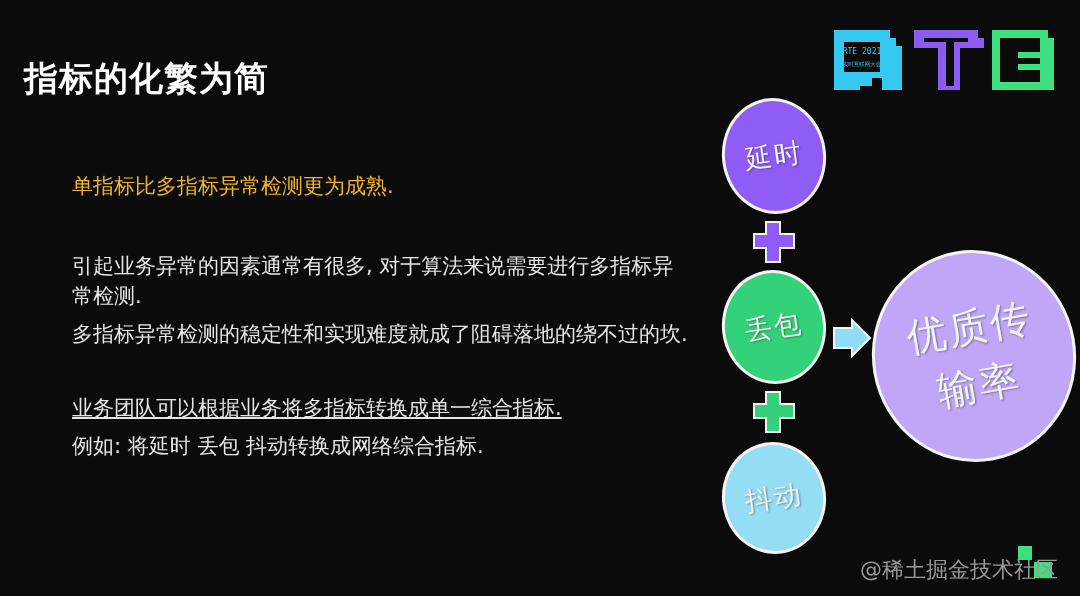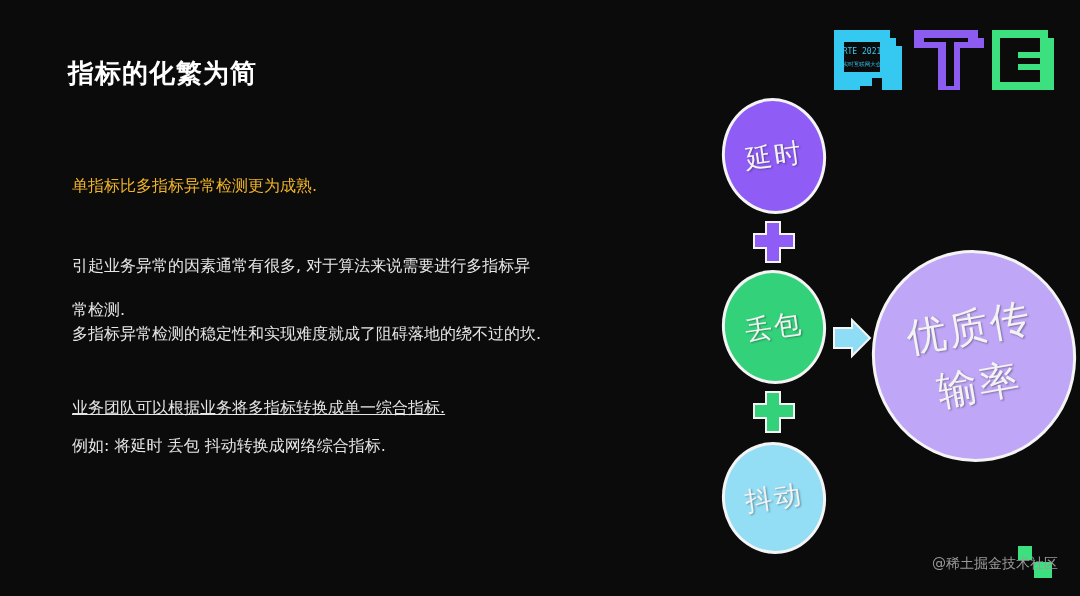--- a/index.html
+++ b/index.html
@@ -1,39 +1,39 @@
 <!DOCTYPE html>
 <html><head>
 <meta charset="utf-8">
 <style>
   html, body { margin:0; padding:0; }
   body { width:1080px; height:596px; background:#0b0b0c; position:relative; overflow:hidden;
          font-family:"DejaVu Sans","Liberation Sans",sans-serif; }
-  .title { position:absolute; left:24px; top:56px; font-size:26px; font-weight:bold; color:#ffffff; letter-spacing:1px;margin-left:44px; }
-  .text { position:absolute; left:72px; font-size:16px; color:#e6e6e6; line-height:40px; white-space:nowrap;text-align:center; }
+  .title { position:absolute; left:24px; top:56px; font-size:34px; font-weight:bold; color:#ffffff; letter-spacing:1px; }
+  .text { position:absolute; left:72px; font-size:21px; color:#e6e6e6; line-height:40px; white-space:nowrap;text-align:center; }
   .highlight { color:#f0b429; }
   .logo { position:absolute; right:24px; top:28px; width:224px; height:64px; }
   .disc { position:absolute; border-radius:50%; display:flex; align-items:center; justify-content:center;
           color:#f3f3f3; border:3px solid #f4f4f4; box-sizing:border-box; text-shadow:1px 1px 2px rgba(0,0,0,0.35); }
   .disc-label { font-size:27px; letter-spacing:2px; }
   .big-label { font-size:40px; line-height:58px; text-align:center; letter-spacing:2px; }
   .plus { position:absolute; }
   .arrow { position:absolute; }
-  .watermark { position:absolute; right:22px; top:555px; font-size:14px; color:#9a9a9a; }
+  .watermark { position:absolute; right:22px; top:555px; font-size:22px; color:#9a9a9a; }
   .wm-sq { position:absolute; background:#3de07e; }
 </style>
 </head>
 <body>
 
 <div class="title">指标的化繁为简</div>
 
 <div class="text highlight" style="top:166px;">单指标比多指标异常检测更为成熟.</div>
 
 <div class="text" style="top:246px;">引起业务异常的因素通常有很多, 对于算法来说需要进行多指标异</div>
-<div class="text" style="top:290px;">常检测.</div>
+<div class="text" style="top:276px;">常检测.</div>
 <div class="text" style="top:314px;">多指标异常检测的稳定性和实现难度就成了阻碍落地的绕不过的坎.</div>
 
 <div class="text" style="top:388px;text-decoration:underline;">业务团队可以根据业务将多指标转换成单一综合指标.</div>
 <div class="text" style="top:426px;">例如: 将延时 丢包 抖动转换成网络综合指标.</div>
 
 <svg class="logo" viewBox="0 0 224 64">
 
   <path d="M2 2 H58 V10 H64 V18 H70 V62 H50 V50 H40 V58 H28 V62 H2 Z" fill="#35c8f0"></path>
   <rect x="12" y="14" width="36" height="30" fill="#0b0b0c"></rect>
   <text x="30" y="26" font-size="8" fill="#35c8f0" text-anchor="middle" font-family="DejaVu Sans Mono, monospace">RTE 2021</text>

